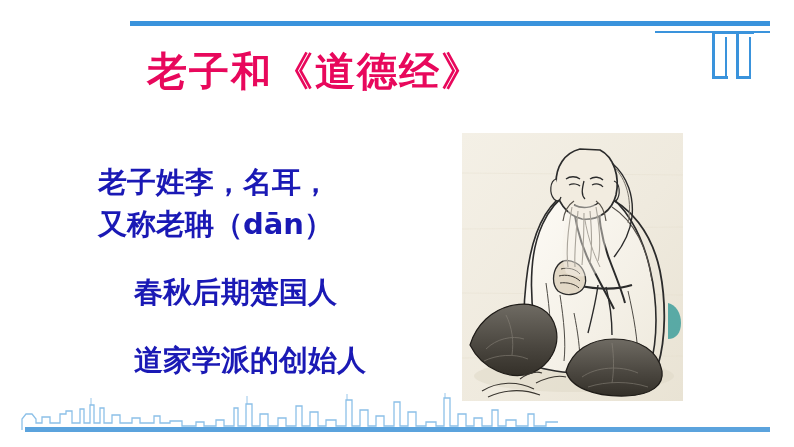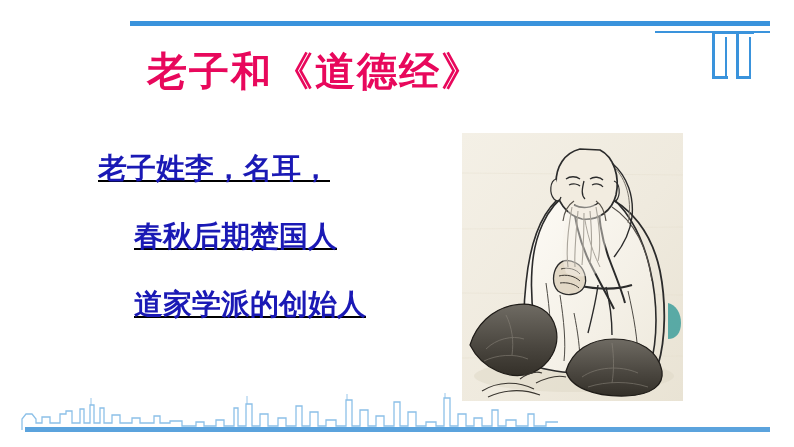--- a/index.html
+++ b/index.html
@@ -111,23 +111,22 @@
     font-weight: bold;
     letter-spacing: 2px;
     color: #e8085c;
     white-space: nowrap;
   }
 
   
   .body-text {
     position: absolute;
     left: 98px;
-    top: 147px;
+    top: 161px;
     width: 350px;
-    text-decoration: underline;
   }
   .body-line {
     font-family: "DejaVu Sans", "Liberation Sans", sans-serif;
     font-size: 29px;
     font-weight: bold;
     color: #1a19b5;
     line-height: 42px;
     white-space: nowrap;
   }
   .body-line.gap {
@@ -179,20 +178,21 @@
     <div class="foot-l"></div>
     <div class="leg-r"></div>
     <div class="leg-r-in"></div>
     <div class="foot-r"></div>
   </div>
 
   <div class="title">老子和《道德经》</div>
 
   <div class="body-text">
     <div class="body-line">老子姓李，名耳，</div>
+    <div class="body-line">又称老聃（dān）</div>
     <div class="body-line gap">春秋后期楚国人</div>
     <div class="body-line gap">道家学派的创始人</div>
   </div>
 
   <div class="portrait">
     <svg width="221" height="268" viewBox="0 0 221 268" xmlns="http://www.w3.org/2000/svg">
       <defs>
         <linearGradient id="paper" x1="0" y1="0" x2="1" y2="1">
           <stop offset="0%" stop-color="#f4f0e6"></stop>
           <stop offset="55%" stop-color="#efeade"></stop>

